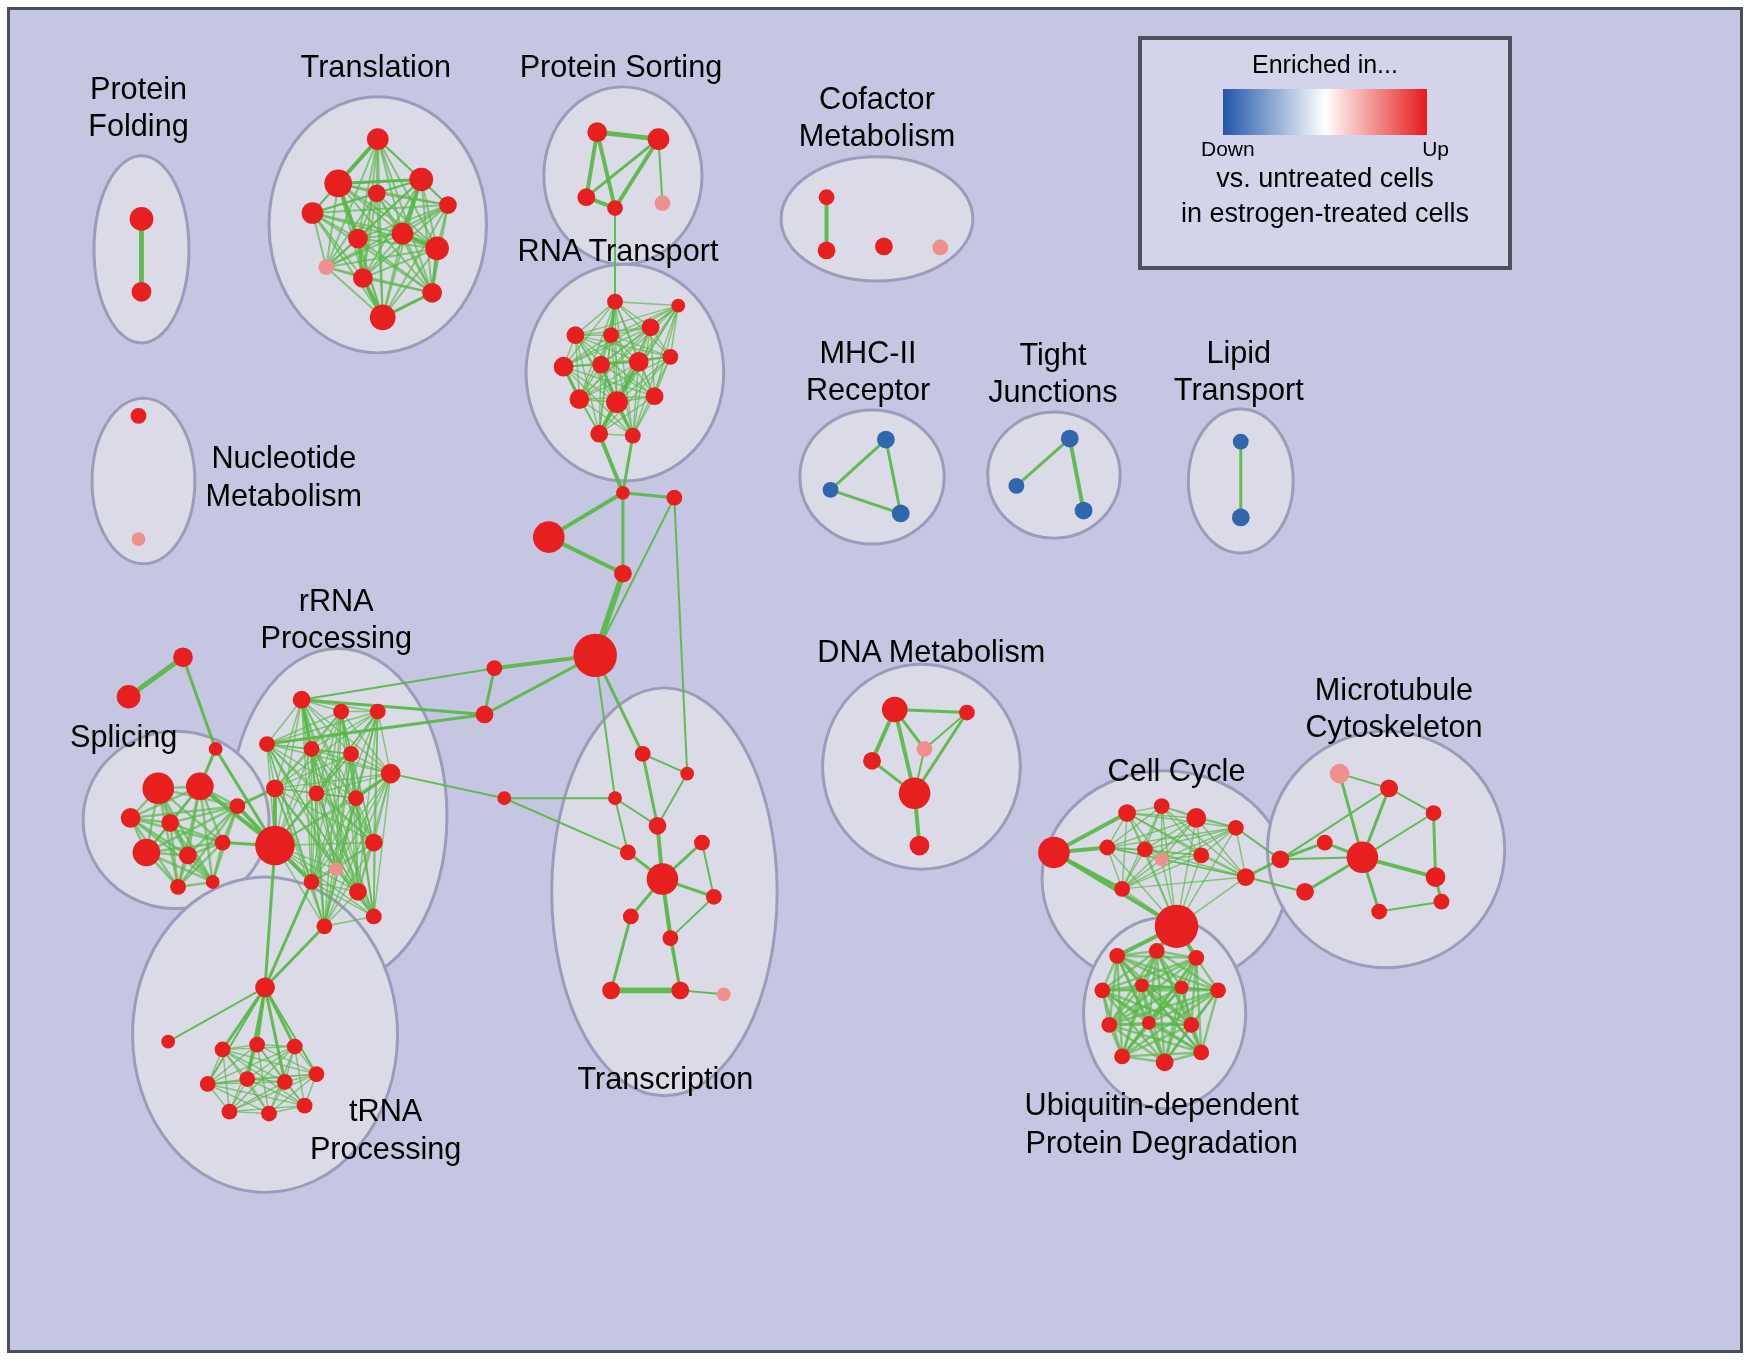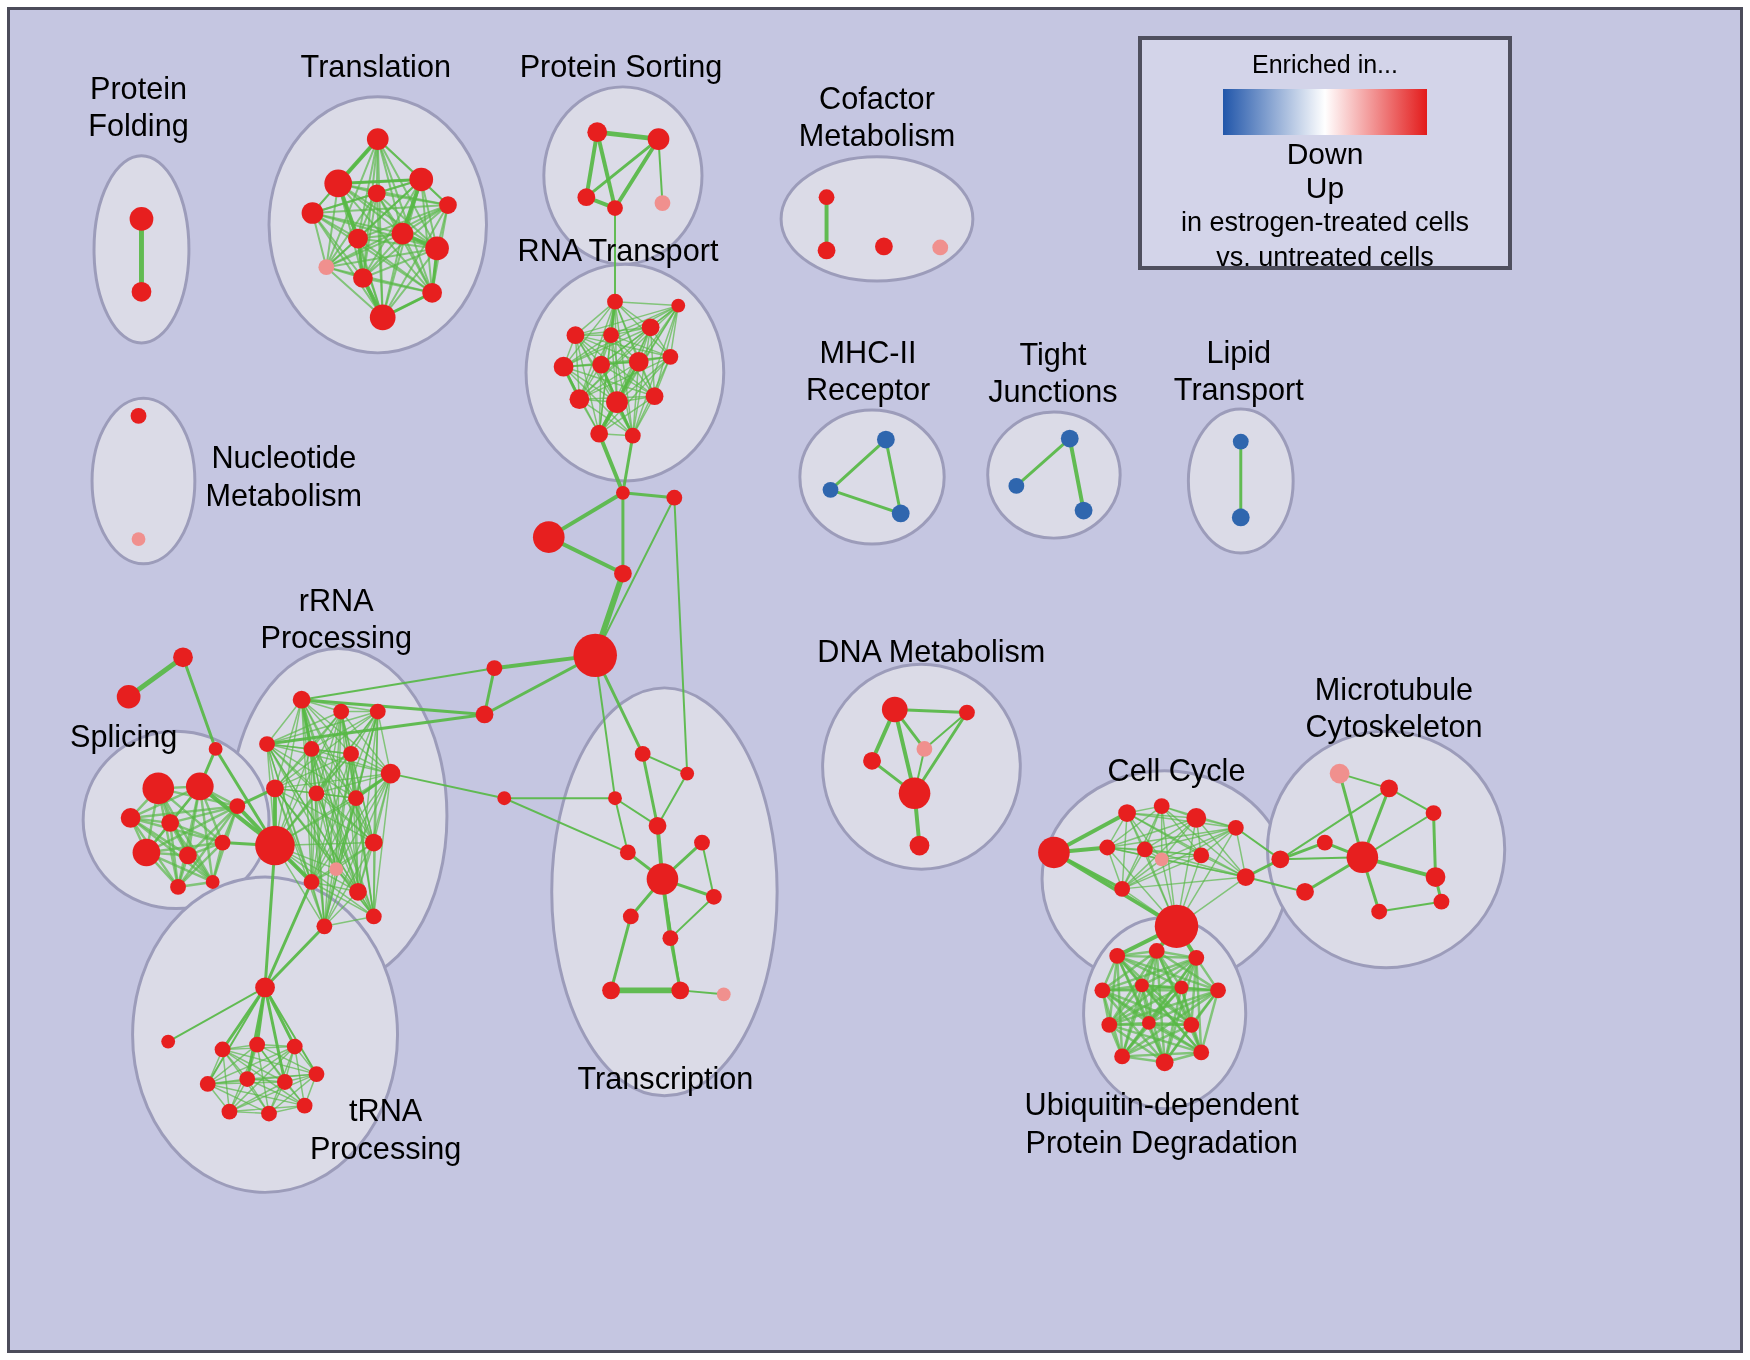--- a/index.html
+++ b/index.html
@@ -13,21 +13,21 @@
   #network{position:absolute;left:0;top:0;width:100%;height:100%;display:block;}
   .cluster{fill:var(--cluster-fill);stroke:var(--cluster-stroke);stroke-width:3;}
   .edge{stroke:var(--edge);stroke-opacity:.92;stroke-linecap:round;fill:none;}
   .edge-mesh{stroke-opacity:.68;}
   .node{stroke:none;}
   .cluster-label{font-family:"Liberation Sans",sans-serif;font-size:31px;fill:var(--label);text-anchor:middle;}
   .legend{position:absolute;left:1128px;top:26px;width:374px;height:234px;background:#d3d4e9;
     border:4px solid #4f4f5e;box-sizing:border-box;text-align:center;}
   .legend-title{font-size:25px;color:#000;margin-top:10px;}
   .legend-gradient{width:204px;height:46px;margin:10px auto 2px;}
-  .legend-ends{width:248px;margin:0 auto;display:flex;justify-content:space-between;font-size:30px;color:#000;flex-direction:column;}
+  .legend-ends{width:248px;margin:0 auto;display:flex;justify-content:space-between;font-size:21px;color:#000;}
   .legend-caption{font-size:27px;color:#000;line-height:1.3;}
 </style>
 </head>
 <body>
 
 <div class="stage">
   <svg id="network" viewBox="0 0 1750 1360" preserveAspectRatio="none">
       <g>
         <ellipse cx="133" cy="243" rx="48" ry="95" class="cluster"></ellipse>
         <ellipse cx="372" cy="218" rx="110" ry="130" class="cluster"></ellipse>
@@ -888,16 +888,16 @@
       </g>
     </svg>
 
   <div class="legend">
     <div class="legend-title">Enriched in...</div>
     <div class="legend-gradient" id="legend-gradient" style="background: linear-gradient(to right, rgb(33, 86, 170), rgb(255, 255, 255) 50%, rgb(227, 27, 27));"></div>
     <div class="legend-ends">
       <span class="legend-end">Down</span>
       <span class="legend-end">Up</span>
     </div>
+    <div class="legend-caption">vs. untreated cells</div>
     <div class="legend-caption">in estrogen-treated cells</div>
-    <div class="legend-caption">vs. untreated cells</div>
   </div>
 </div>
 
 </body></html>

